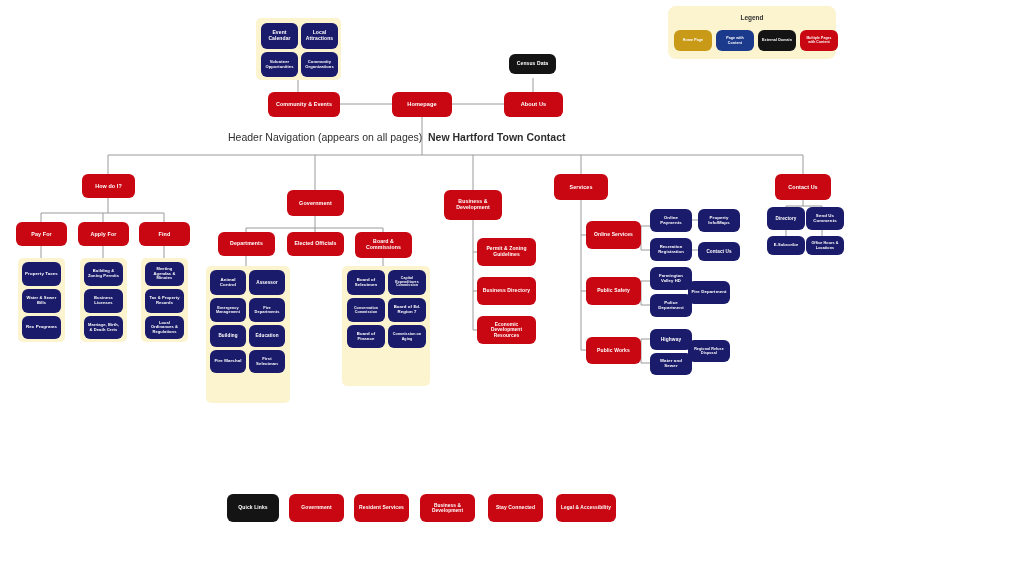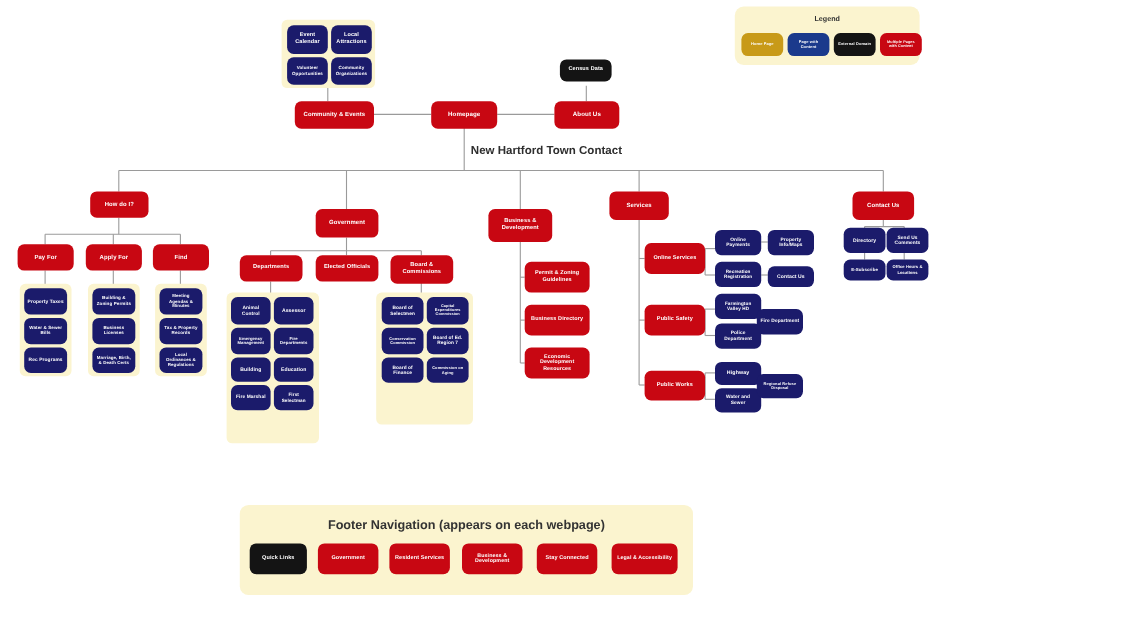--- a/index.html
+++ b/index.html
@@ -141,20 +141,21 @@
     </div>
 
   <div class="node red" style="left:504px;top:92px;width:59px;height:25px;font-size:5.6px;">
     <span>About Us</span>
     </div>
 
   <div class="node black" style="left:509px;top:54px;width:47px;height:20px;font-size:5px;">
     <span>Census Data</span>
     </div>
 
+  <div class="hdrlabel" style="left:228px;top:131px;">Header Navigation (appears on all pages)</div>
   <div class="sitetitle" style="left:428px;top:131px;font-weight:bold;">New Hartford Town Contact</div>
 
   <div class="node red" style="left:82px;top:174px;width:53px;height:24px;font-size:5.4px;">
     <span>How do I?</span>
     </div>
 
   <div class="node red" style="left:16px;top:222px;width:51px;height:24px;font-size:5.4px;">
     <span>Pay For</span>
     </div>
   <div class="node red" style="left:78px;top:222px;width:51px;height:24px;font-size:5.4px;">
@@ -328,23 +329,20 @@
   <div class="node navy" style="left:806px;top:207px;width:38px;height:23px;font-size:4.4px;">
     <span>Send Us Comments</span>
     </div>
   <div class="node navy" style="left:767px;top:236px;width:38px;height:19px;font-size:4px;">
     <span>E-Subscribe</span>
     </div>
   <div class="node navy" style="left:806px;top:236px;width:38px;height:19px;font-size:3.7px;">
     <span>Office Hours &amp; Locations</span>
     </div>
 
-  <div class="banner" style="left:218px;top:459px;width:412px;height:82px;">
-    <div class="foot-title" style="top:13px;">Footer Navigation (appears on each webpage)</div>
-  </div>
 
   <div class="node black" style="left:227px;top:494px;width:52px;height:28px;font-size:5px;">
     <span>Quick Links</span>
     </div>
   <div class="node red" style="left:289px;top:494px;width:55px;height:28px;font-size:5px;">
     <span>Government</span>
     </div>
   <div class="node red" style="left:354px;top:494px;width:55px;height:28px;font-size:5px;">
     <span>Resident Services</span>
     </div>

